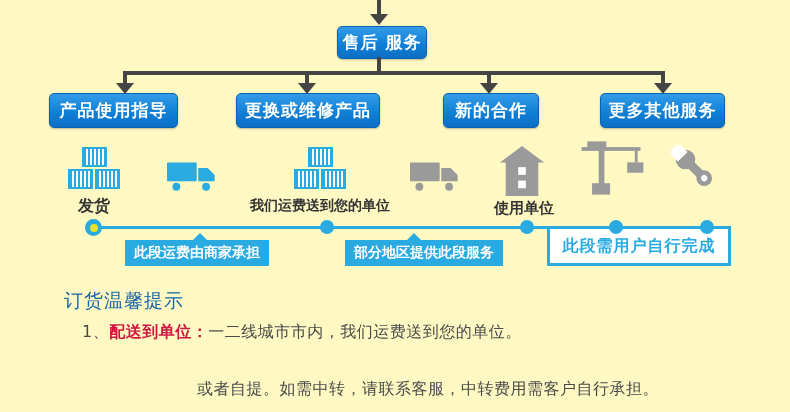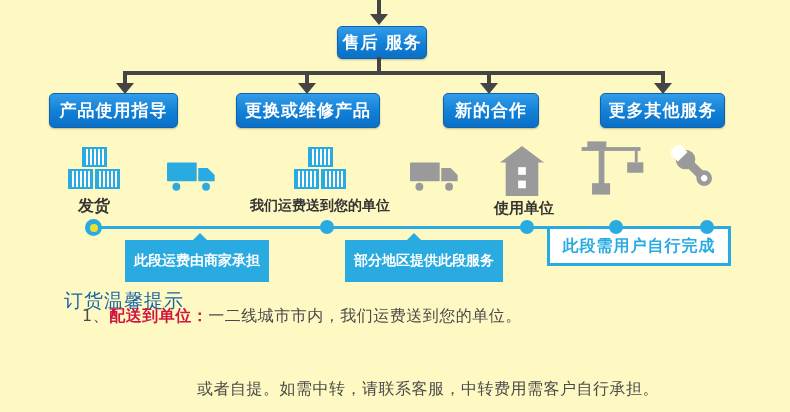--- a/index.html
+++ b/index.html
@@ -20,21 +20,21 @@
   .cargo{position:absolute;display:flex;flex-direction:column;align-items:center;gap:2px;}
   .crow{display:flex;gap:2px;}
   .cbox{width:25px;height:20px;box-sizing:border-box;border:2px solid #29abe2;
         background:repeating-linear-gradient(90deg,#29abe2 0 2px,#ffffff 2px 4px);}
   .tl-line{position:absolute;height:3px;background:#29abe2;z-index:1;}
   .dot{position:absolute;width:14px;height:14px;border-radius:50%;background:#29abe2;z-index:3;}
   .dot-start{position:absolute;width:17px;height:17px;border-radius:50%;background:#29abe2;
              display:flex;align-items:center;justify-content:center;z-index:3;}
   .dot-core{width:8px;height:8px;border-radius:50%;background:#e6e32f;}
   .seg{position:absolute;background:#29abe2;color:#fff;font-weight:bold;font-size:14px;
-       padding:12px 9px;white-space:nowrap;z-index:2;}
+       padding:4px 9px;white-space:nowrap;z-index:2;}
   .seg .tri{position:absolute;top:-7px;width:0;height:0;
             border-left:7px solid transparent;border-right:7px solid transparent;
             border-bottom:7px solid #29abe2;}
   .seg-outline{position:absolute;background:#fff;border:3px solid #29abe2;color:#29abe2;
                font-weight:bold;font-size:16px;letter-spacing:1px;z-index:2;
                display:flex;align-items:center;justify-content:center;box-sizing:border-box;margin-left:21px;}
   .tips-title{position:absolute;font-size:19px;font-weight:normal;color:#1763a8;letter-spacing:1px;}
   .tip-line{position:absolute;font-size:16px;color:#4a4a4a;white-space:nowrap;letter-spacing:.5px;}
   .tip-red{color:#d01540;font-weight:bold;}
 </style>
@@ -158,20 +158,20 @@
   <div class="seg" style="left:345px;top:240px">
     <div class="tri" style="left:62px"></div>
     <span>部分地区提供此段服务</span>
   </div>
   <div class="seg-outline" style="left:526px;top:226px;width:184px;height:40px">
     <span>此段需用户自行完成</span>
   </div>
 
   <div class="tips-title" style="left:64px;top:288px">订货温馨提示</div>
 
-  <div class="tip-line" style="left:82px;top:306px">
+  <div class="tip-line" style="left:82px;top:322px">
     <span>1、</span><span class="tip-red">配送到单位：</span><span>一二线城市市内，我们运费送到您的单位。</span>
   </div>
 
 
   <div class="tip-line" style="left:197px;top:379px">或者自提。如需中转，请联系客服，中转费用需客户自行承担。</div>
 
 </div>
 
 </body></html>

